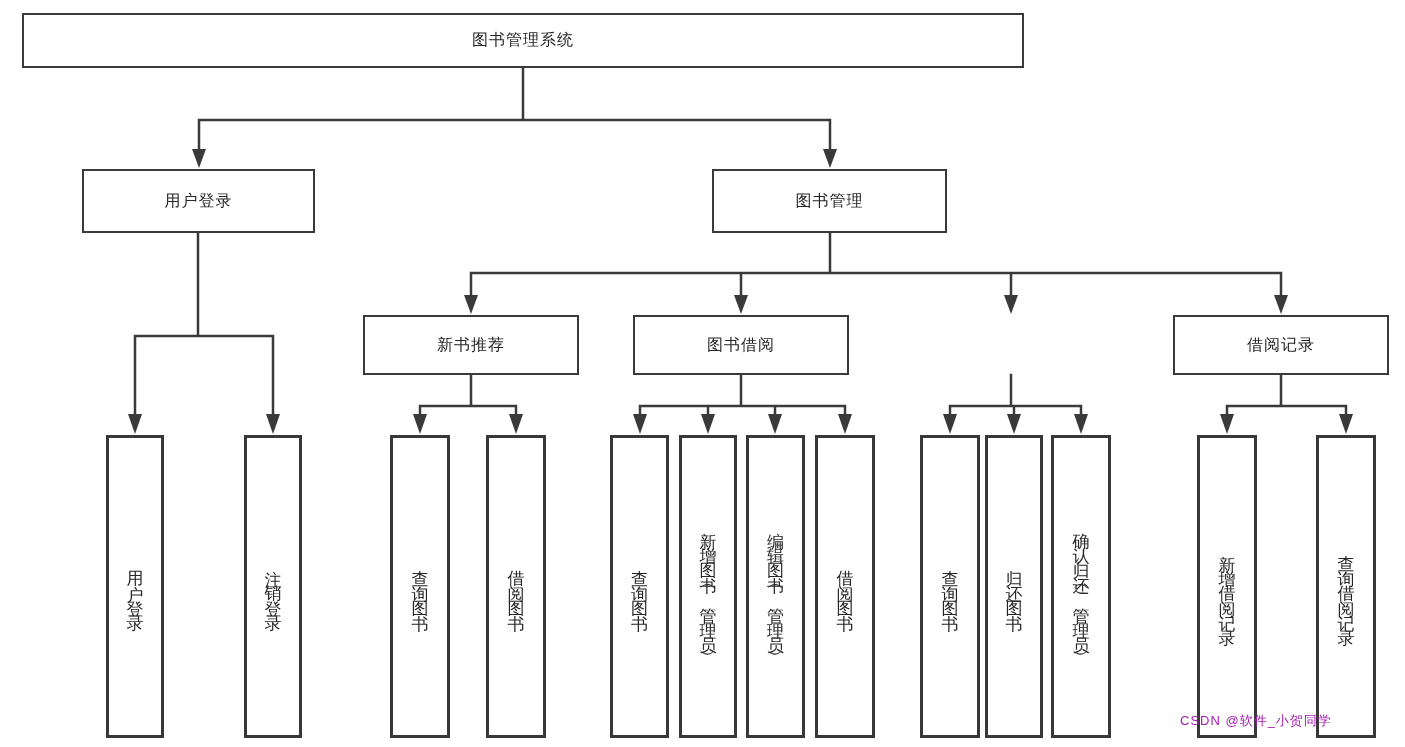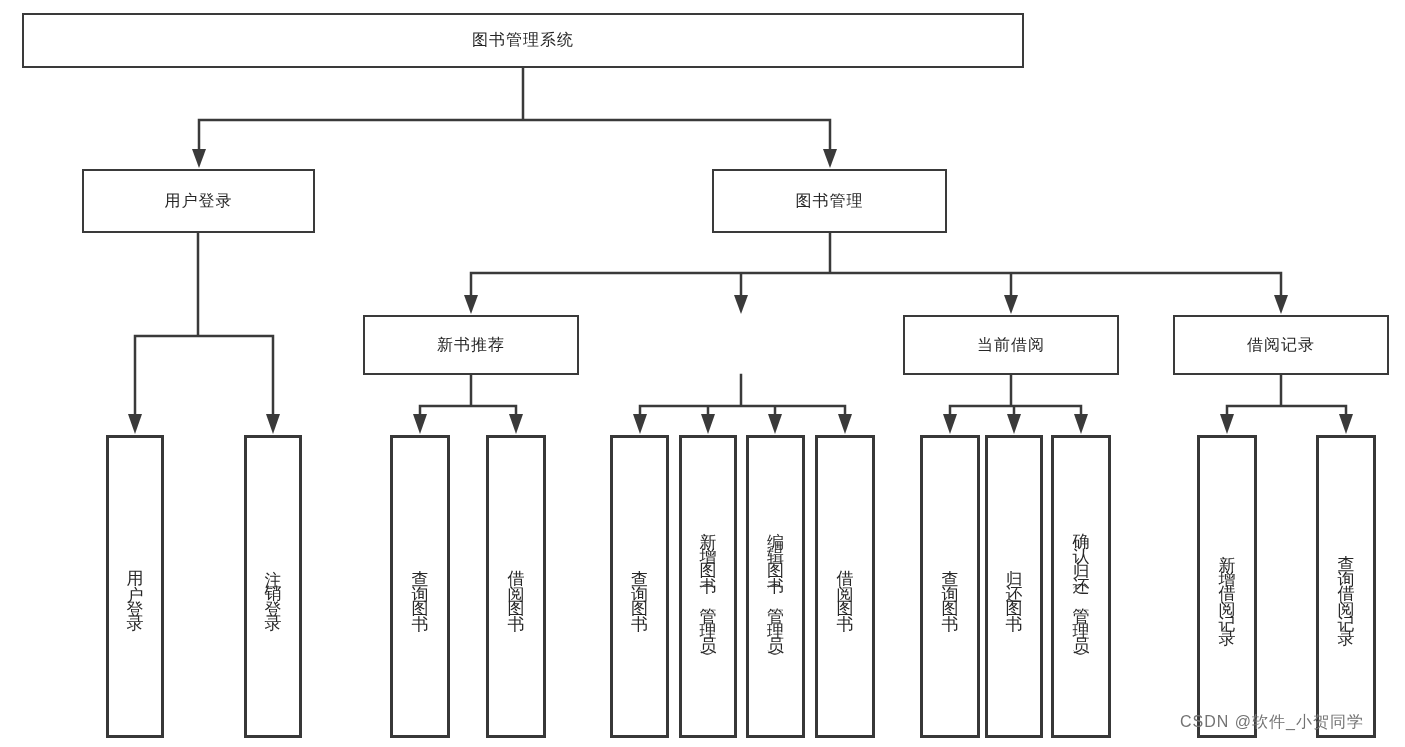--- a/index.html
+++ b/index.html
@@ -38,21 +38,21 @@
   #l6  { left:679px;  width:58px; }
   #l7  { left:746px;  width:59px; }
   #l8  { left:815px;  width:60px; }
   #l9  { left:920px;  width:60px; }
   #l10 { left:985px;  width:58px; }
   #l11 { left:1051px; width:60px; }
   #l12 { left:1197px; width:60px; }
   #l13 { left:1316px; width:60px; }
   .watermark {
     position:absolute; left:1180px; top:712px; z-index:5;
-    font-size:16px; color:#737373; letter-spacing:1px; white-space:nowrap;
+    font-size:13px; color:#a21caf; letter-spacing:1px; white-space:nowrap;
   }
 </style>
 </head>
 <body>
 
 <div class="stage">
 
   <svg class="wires" width="1405" height="747" viewBox="0 0 1405 747">
     <g stroke="#3a3a3a" stroke-width="2.5" fill="none" stroke-linecap="square">
 
@@ -100,22 +100,22 @@
   <div class="hbox" id="n-login">
     <span>用户登录</span>
   </div>
   <div class="hbox" id="n-mgmt">
     <span>图书管理</span>
   </div>
 
   <div class="hbox" id="n-rec">
     <span>新书推荐</span>
   </div>
-  <div class="hbox" id="n-current">
-    <span>当前借阅</span>
+  <div class="hbox" id="n-borrow">
+    <span>图书借阅</span>
   </div>
   <div class="hbox" id="n-records">
     <span>借阅记录</span>
   </div>
 
   <div class="vbox" id="l1">
     <span>用户登录</span>
   </div>
   <div class="vbox" id="l2">
     <span>注销登录</span>

